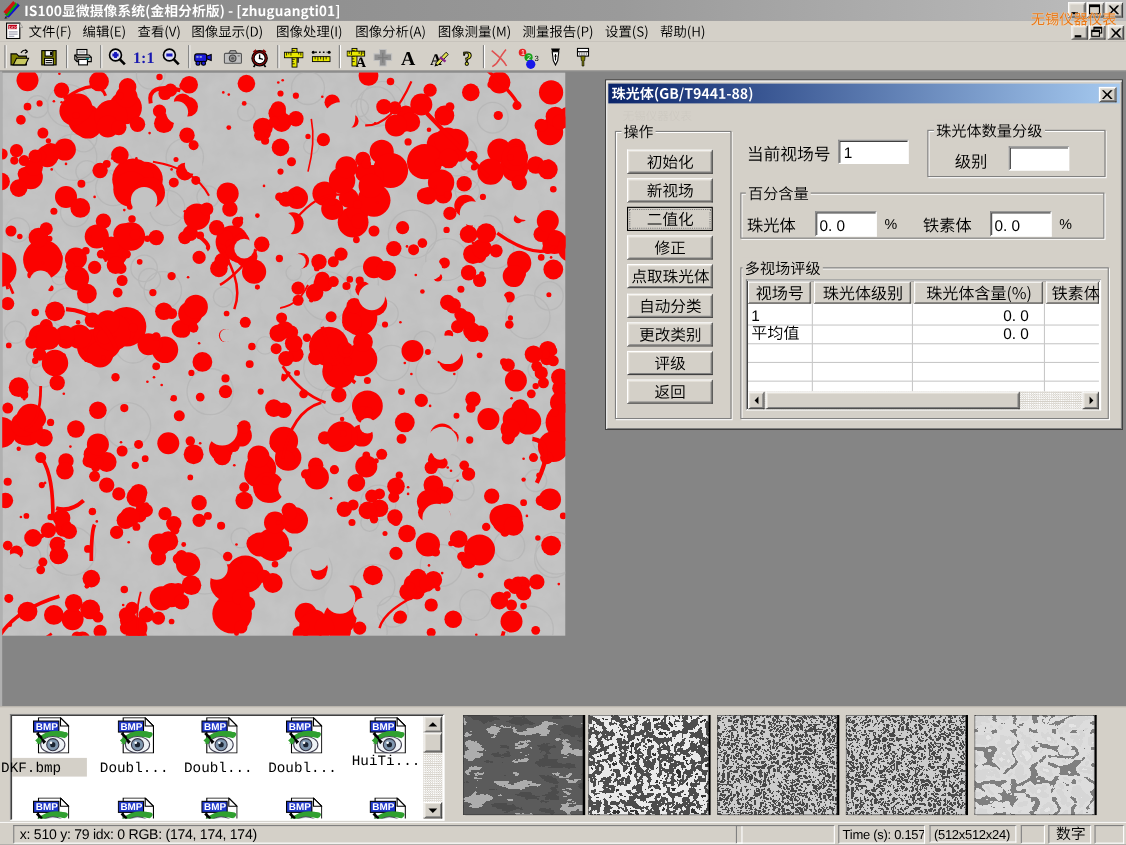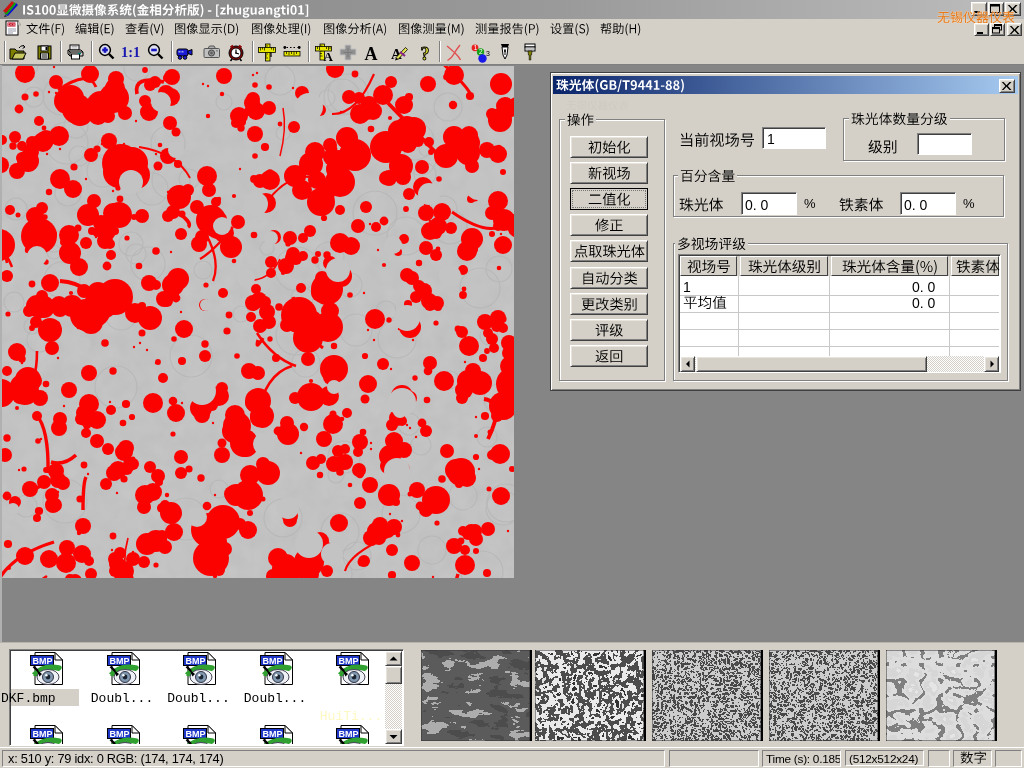--- a/index.html
+++ b/index.html
@@ -1363,21 +1363,21 @@
     <use href="#bmpi"></use>
   </svg>
 <svg style="position:absolute;left:336px;top:725px" width="33" height="19" viewBox="0 0 33 19">
     <use href="#bmpi"></use>
   </svg>
 <div style="position:absolute;left:11px;top:689px;width:68px;height:17px;background:#d4d0c8"></div>
 <div style="position:absolute;left:46px;top:691px;width:90px;margin-left:-45px;text-align:left;font:13px 'Liberation Mono';letter-spacing:0px;color:#000">DKF.bmp</div>
 <div style="position:absolute;left:122px;top:691px;width:90px;margin-left:-45px;text-align:center;font:13px 'Liberation Mono';letter-spacing:0px;color:#000">Doubl...</div>
 <div style="position:absolute;left:198.5px;top:691px;width:90px;margin-left:-45px;text-align:center;font:13px 'Liberation Mono';letter-spacing:0px;color:#000">Doubl...</div>
 <div style="position:absolute;left:275px;top:691px;width:90px;margin-left:-45px;text-align:center;font:13px 'Liberation Mono';letter-spacing:0px;color:#000">Doubl...</div>
-<div style="position:absolute;left:351px;top:709px;width:90px;margin-left:-45px;text-align:center;font:13px 'Liberation Mono';letter-spacing:0px;color:#fef9c3">HuiTi...</div>
+<div style="position:absolute;left:351px;top:684px;width:90px;margin-left:-45px;text-align:center;font:13px 'Liberation Mono';letter-spacing:0px;color:#000000">HuiTi...</div>
 <div style="position:absolute;left:385px;top:651px;width:17px;height:93px;background:#d4d0c8;background-image:conic-gradient(#fff 25%,#d4d0c8 0 50%,#fff 0 75%,#d4d0c8 0);background-size:2px 2px;"></div>
 <div style="position:absolute;left:385px;top:651px;width:17px;height:15px;background:#d4d0c8;border-top:1px solid #fff;border-left:1px solid #fff;border-right:1px solid #404040;border-bottom:1px solid #404040;box-shadow:inset 1px 1px 0 #e8e4dc, inset -1px -1px 0 #808080;"></div>
 <svg style="position:absolute;left:389px;top:655px" width="9" height="8">
     <path d="M0.5 5.5 L8.5 5.5 L4.5 1.5 Z" fill="#000"></path>
   </svg>
 <div style="position:absolute;left:385px;top:666px;width:17px;height:18px;background:#d4d0c8;border-top:1px solid #fff;border-left:1px solid #fff;border-right:1px solid #404040;border-bottom:1px solid #404040;box-shadow:inset 1px 1px 0 #e8e4dc, inset -1px -1px 0 #808080;"></div>
 <div style="position:absolute;left:385px;top:729px;width:17px;height:15px;background:#d4d0c8;border-top:1px solid #fff;border-left:1px solid #fff;border-right:1px solid #404040;border-bottom:1px solid #404040;box-shadow:inset 1px 1px 0 #e8e4dc, inset -1px -1px 0 #808080;"></div>
 <svg style="position:absolute;left:389px;top:733px" width="9" height="8">
     <path d="M0.5 2 L8.5 2 L4.5 6 Z" fill="#000"></path>
   </svg>
@@ -1459,23 +1459,23 @@
     <rect width="109" height="91" filter="url(#ft4)"></rect>
     <rect width="109" height="91" fill="none" stroke="#333" stroke-width="1"></rect>
   </svg>
 <div style="position:absolute;left:888px;top:650px;width:109px;height:91px;background:#000;"></div>
 <svg style="position:absolute;left:886px;top:650px" width="109" height="91">
     <rect width="109" height="91" fill="#dcdcdc"></rect>
     <rect width="109" height="91" filter="url(#ft5)"></rect>
     <rect width="109" height="91" fill="none" stroke="#333" stroke-width="1"></rect>
   </svg>
 <div class="abs" style="left:0;top:747px;width:1024px;height:21px;background:#d4d0c8;border-top:1px solid #fff"></div>
-<div style="position:absolute;left:2px;top:750px;width:663px;height:17px;border-top:1px solid #808080;border-left:1px solid #808080;border-right:1px solid #fff;border-bottom:1px solid #fff;font:12.8px 'Liberation Sans';color:#000;letter-spacing:-0.25px;padding-left:5px;line-height:16px;white-space:nowrap;overflow:hidden">x: 510 y: 79 idx: 0 RGB: (174, 174, 174)</div>
+<div style="position:absolute;left:12px;top:750px;width:663px;height:17px;border-top:1px solid #808080;border-left:1px solid #808080;border-right:1px solid #fff;border-bottom:1px solid #fff;font:12.8px 'Liberation Sans';color:#000;letter-spacing:-0.25px;padding-left:5px;line-height:16px;white-space:nowrap;overflow:hidden">x: 510 y: 79 idx: 0 RGB: (174, 174, 174)</div>
 <div style="position:absolute;left:669px;top:750px;width:90px;height:17px;border-top:1px solid #808080;border-left:1px solid #808080;border-right:1px solid #fff;border-bottom:1px solid #fff;font:11.8px 'Liberation Sans';color:#000;letter-spacing:-0.25px;padding-left:4px;line-height:16px;white-space:nowrap;overflow:hidden"></div>
-<div style="position:absolute;left:762px;top:750px;width:79px;height:17px;border-top:1px solid #808080;border-left:1px solid #808080;border-right:1px solid #fff;border-bottom:1px solid #fff;font:11.8px 'Liberation Sans';color:#000;letter-spacing:-0.25px;padding-left:3px;line-height:16px;white-space:nowrap;overflow:hidden">Time (s): 0.185</div>
+<div style="position:absolute;left:762px;top:750px;width:79px;height:17px;border-top:1px solid #808080;border-left:1px solid #808080;border-right:1px solid #fff;border-bottom:1px solid #fff;font:11.8px 'Liberation Sans';color:#000;letter-spacing:-0.25px;padding-left:3px;line-height:16px;white-space:nowrap;overflow:hidden">Time (s): 0.157</div>
 <div style="position:absolute;left:845px;top:750px;width:79px;height:16px;border-top:1px solid #808080;border-left:1px solid #808080;border-right:1px solid #fff;border-bottom:1px solid #fff;font:11.8px 'Liberation Sans';color:#000;letter-spacing:-0.25px;padding-left:3px;line-height:16px;white-space:nowrap;overflow:hidden">(512x512x24)</div>
 <div style="position:absolute;left:928px;top:750px;width:22px;height:17px;border-top:1px solid #808080;border-left:1px solid #808080;border-right:1px solid #fff;border-bottom:1px solid #fff;font:11.8px 'Liberation Sans';color:#000;letter-spacing:-0.25px;padding-left:4px;line-height:16px;white-space:nowrap;overflow:hidden"></div>
 <div style="position:absolute;left:953px;top:750px;width:39px;height:17px;border-top:1px solid #808080;border-left:1px solid #808080;border-right:1px solid #fff;border-bottom:1px solid #fff;font:11.8px 'Liberation Sans';color:#000;letter-spacing:-0.25px;padding-left:4px;line-height:16px;white-space:nowrap;overflow:hidden"></div>
 <svg style="position:absolute;left:960.0px;top:747.3px;overflow:visible" width="29" height="21" viewBox="0 0 29 21">
     <path transform="translate(0,15.7)" d="M6 -11C5.8 -10.5 5.3 -9.7 5 -9.2L5.6 -8.9C5.9 -9.4 6.4 -10.1 6.8 -10.7ZM1.2 -10.7C1.6 -10.1 2 -9.4 2.1 -8.9L2.8 -9.2C2.7 -9.7 2.3 -10.4 1.9 -11ZM5.6 -3.6C5.3 -2.8 4.8 -2.2 4.3 -1.7C3.8 -1.9 3.2 -2.2 2.7 -2.4C2.9 -2.8 3.1 -3.1 3.3 -3.6ZM1.6 -2.1C2.2 -1.8 3 -1.5 3.7 -1.1C2.8 -0.5 1.7 -0 0.6 0.2C0.8 0.4 0.9 0.7 1 0.9C2.3 0.6 3.4 0.1 4.4 -0.7C4.9 -0.5 5.3 -0.2 5.6 0L6.2 -0.6C5.9 -0.8 5.5 -1 5 -1.3C5.7 -2 6.3 -3 6.6 -4.2L6.2 -4.4L6 -4.3H3.7L4 -5.1L3.2 -5.2C3.1 -4.9 3 -4.6 2.8 -4.3H1V-3.6H2.4C2.1 -3 1.8 -2.5 1.6 -2.1ZM3.5 -11.3V-8.8H0.7V-8H3.3C2.6 -7.1 1.5 -6.2 0.6 -5.8C0.7 -5.6 1 -5.3 1.1 -5.1C1.9 -5.6 2.8 -6.4 3.5 -7.2V-5.5H4.4V-7.4C5 -6.9 5.9 -6.2 6.3 -5.9L6.8 -6.6C6.5 -6.8 5.2 -7.6 4.5 -8H7.2V-8.8H4.4V-11.3ZM8.5 -11.2C8.2 -8.8 7.6 -6.6 6.5 -5.1C6.7 -5 7.1 -4.7 7.2 -4.6C7.6 -5.1 7.9 -5.8 8.2 -6.5C8.5 -5.1 8.9 -3.8 9.4 -2.7C8.7 -1.4 7.6 -0.4 6.1 0.4C6.3 0.5 6.5 0.9 6.6 1.1C8 0.3 9.1 -0.6 9.9 -1.8C10.5 -0.6 11.4 0.3 12.5 0.9C12.6 0.7 12.9 0.4 13.1 0.2C11.9 -0.4 11 -1.4 10.3 -2.7C11.1 -4.1 11.5 -5.8 11.8 -7.8H12.8V-8.7H8.9C9.1 -9.4 9.2 -10.2 9.4 -11.1ZM11 -7.8C10.7 -6.2 10.4 -4.8 9.9 -3.6C9.3 -4.9 9 -6.3 8.7 -7.8Z M19.8 -4.9V-4H14.4V-3.2H19.8V-0.1C19.8 0.1 19.7 0.2 19.5 0.2C19.2 0.2 18.4 0.2 17.5 0.1C17.6 0.4 17.8 0.8 17.8 1C19 1 19.7 1 20.1 0.9C20.6 0.7 20.7 0.5 20.7 -0.1V-3.2H26V-4H20.7V-4.6C21.9 -5.2 23.2 -6.1 24 -7L23.4 -7.5L23.2 -7.4H16.6V-6.6H22.3C21.6 -5.9 20.6 -5.3 19.8 -4.9ZM19.3 -11.1C19.5 -10.8 19.8 -10.3 20 -9.9H14.6V-7.2H15.5V-9H25V-7.2H25.9V-9.9H21C20.9 -10.3 20.5 -10.9 20.1 -11.4Z" fill="#000"></path>
   </svg>
 <div style="position:absolute;left:995px;top:750px;width:27px;height:17px;border-top:1px solid #808080;border-left:1px solid #808080;border-right:1px solid #fff;border-bottom:1px solid #fff;font:11.8px 'Liberation Sans';color:#000;letter-spacing:-0.25px;padding-left:4px;line-height:16px;white-space:nowrap;overflow:hidden"></div>
 <div style="position:absolute;left:0;top:0;z-index:99">
     <svg style="position:absolute;left:937.0px;top:7.4px;overflow:visible" width="80" height="20" viewBox="0 0 80 20">
       <path transform="translate(0,15.1)" d="M1.5 -10V-9.1H5.8C5.8 -8.2 5.7 -7.2 5.6 -6.2H0.7V-5.3H5.4C4.8 -3 3.6 -0.9 0.5 0.2C0.8 0.4 1 0.8 1.2 1C4.5 -0.3 5.8 -2.7 6.4 -5.3H6.6V-0.8C6.6 0.4 7 0.7 8.4 0.7C8.6 0.7 10.5 0.7 10.8 0.7C12 0.7 12.3 0.2 12.5 -1.9C12.2 -1.9 11.8 -2.1 11.5 -2.3C11.5 -0.5 11.4 -0.2 10.7 -0.2C10.3 -0.2 8.8 -0.2 8.4 -0.2C7.8 -0.2 7.7 -0.3 7.7 -0.8V-5.3H12.4V-6.2H6.5C6.7 -7.2 6.7 -8.2 6.8 -9.1H11.6V-10Z M19.9 -7.6H23.7V-6.4H19.9ZM19.9 -9.6H23.7V-8.4H19.9ZM15.3 -10.9C14.9 -9.7 14.2 -8.5 13.5 -7.7C13.6 -7.5 13.9 -7 14 -6.8C14.4 -7.3 14.9 -7.9 15.2 -8.5H18.4V-9.4H15.7C15.9 -9.8 16.1 -10.2 16.2 -10.6ZM13.7 -4.5V-3.6H15.7V-1C15.7 -0.4 15.2 0 15 0.2C15.1 0.4 15.4 0.7 15.5 0.9C15.7 0.7 16 0.5 18.3 -0.8C18.2 -1 18.2 -1.4 18.1 -1.6L16.5 -0.8V-3.6H18.3V-4.5H16.5V-6.2H18.1V-7.1H14.4V-6.2H15.7V-4.5ZM19 -10.4V-5.6H20C19.5 -4.4 18.6 -3.3 17.6 -2.6C17.8 -2.5 18.2 -2.2 18.3 -2.1C18.9 -2.5 19.4 -3.1 19.9 -3.8V-3.8H20.9C20.3 -2.4 19.3 -1.1 18.1 -0.3C18.3 -0.2 18.6 0.1 18.7 0.2C19.9 -0.7 21 -2.1 21.7 -3.8H22.7C22.2 -1.9 21.2 -0.4 20 0.5C20.1 0.6 20.4 0.9 20.6 1C21.9 -0.1 22.9 -1.7 23.5 -3.8H24.3C24.2 -1.2 23.9 -0.2 23.7 0.1C23.6 0.2 23.5 0.2 23.3 0.2C23.1 0.2 22.7 0.2 22.2 0.2C22.3 0.4 22.4 0.8 22.5 1C22.9 1 23.4 1 23.7 1C24 1 24.2 0.9 24.4 0.7C24.8 0.2 25 -0.9 25.2 -4.2C25.3 -4.3 25.3 -4.6 25.3 -4.6H20.4C20.6 -4.9 20.7 -5.3 20.9 -5.6H24.6V-10.4Z M33 -10.2C33.6 -9.4 34.2 -8.2 34.5 -7.6L35.3 -8C35 -8.7 34.4 -9.8 33.8 -10.6ZM36.9 -10.2C36.4 -7.4 35.7 -5 34.2 -3C32.9 -4.8 32.1 -7.2 31.7 -10L30.7 -9.8C31.3 -6.8 32.1 -4.2 33.5 -2.2C32.5 -1.2 31.2 -0.3 29.5 0.3C29.7 0.5 30 0.8 30.1 1.1C31.8 0.4 33.1 -0.5 34.1 -1.5C35.1 -0.4 36.3 0.5 37.9 1.1C38 0.8 38.3 0.4 38.6 0.2C37 -0.3 35.8 -1.2 34.8 -2.3C36.5 -4.3 37.3 -7 37.9 -10ZM29.5 -10.9C28.7 -8.9 27.5 -6.9 26.2 -5.7C26.4 -5.5 26.7 -5 26.8 -4.7C27.2 -5.2 27.7 -5.7 28.1 -6.3V1H29V-7.8C29.6 -8.7 30 -9.6 30.4 -10.6Z M41.5 -9.5H43.8V-7.7H41.5ZM47.1 -9.5H49.4V-7.7H47.1ZM47 -6.3C47.5 -6.1 48.2 -5.8 48.6 -5.5H44.9C45.2 -5.9 45.4 -6.3 45.6 -6.7L44.7 -6.9V-10.3H40.7V-6.8H44.6C44.4 -6.4 44.1 -5.9 43.7 -5.5H39.7V-4.6H42.9C42 -3.8 40.8 -3.1 39.4 -2.6C39.6 -2.4 39.8 -2.1 39.9 -1.8L40.7 -2.1V1H41.6V0.7H43.7V1H44.7V-3H42.2C43 -3.5 43.6 -4 44.1 -4.6H46.6C47.1 -4 47.8 -3.4 48.6 -3H46.2V1H47.1V0.7H49.4V1H50.4V-2.1L51 -1.9C51.1 -2.2 51.4 -2.5 51.6 -2.7C50.2 -3 48.8 -3.7 47.8 -4.6H51.3V-5.5H49.1L49.4 -5.8C49 -6.2 48.2 -6.6 47.5 -6.8ZM46.2 -10.3V-6.8H50.4V-10.3ZM41.6 -0.2V-2.1H43.7V-0.2ZM47.1 -0.2V-2.1H49.4V-0.2Z M59 -10.2C59.6 -9.4 60.2 -8.2 60.5 -7.6L61.3 -8C61 -8.7 60.4 -9.8 59.8 -10.6ZM62.9 -10.2C62.4 -7.4 61.7 -5 60.2 -3C58.9 -4.8 58.1 -7.2 57.7 -10L56.7 -9.8C57.3 -6.8 58.1 -4.2 59.5 -2.2C58.5 -1.2 57.2 -0.3 55.5 0.3C55.7 0.5 56 0.8 56.1 1.1C57.8 0.4 59.1 -0.5 60.1 -1.5C61.1 -0.4 62.3 0.5 63.9 1.1C64 0.8 64.3 0.4 64.6 0.2C63 -0.3 61.8 -1.2 60.8 -2.3C62.5 -4.3 63.3 -7 63.9 -10ZM55.5 -10.9C54.7 -8.9 53.5 -6.9 52.2 -5.7C52.4 -5.5 52.7 -5 52.8 -4.7C53.2 -5.2 53.7 -5.7 54.1 -6.3V1H55V-7.8C55.6 -8.7 56 -9.6 56.4 -10.6Z M68.3 1C68.6 0.8 69.1 0.7 72.7 -0.5C72.6 -0.7 72.6 -1.1 72.5 -1.4L69.4 -0.4V-3.3C70.1 -3.8 70.8 -4.4 71.4 -5C72.4 -2.3 74.2 -0.3 76.9 0.6C77.1 0.3 77.3 -0 77.6 -0.2C76.3 -0.6 75.2 -1.3 74.3 -2.1C75.1 -2.6 76 -3.3 76.8 -3.9L76 -4.5C75.4 -3.9 74.5 -3.2 73.7 -2.7C73.2 -3.4 72.7 -4.1 72.4 -5H77.1V-5.8H72V-7H76.2V-7.8H72V-8.9H76.7V-9.8H72V-10.9H71V-9.8H66.4V-8.9H71V-7.8H67V-7H71V-5.8H65.8V-5H70.2C68.9 -3.9 67.1 -2.9 65.5 -2.4C65.7 -2.2 66 -1.8 66.1 -1.6C66.8 -1.8 67.6 -2.2 68.4 -2.6V-0.7C68.4 -0.2 68.1 0 67.8 0.1C68 0.4 68.2 0.8 68.3 1Z" fill="#e87818" stroke="#ffe0bc" stroke-width="0.6" paint-order="stroke"></path>

